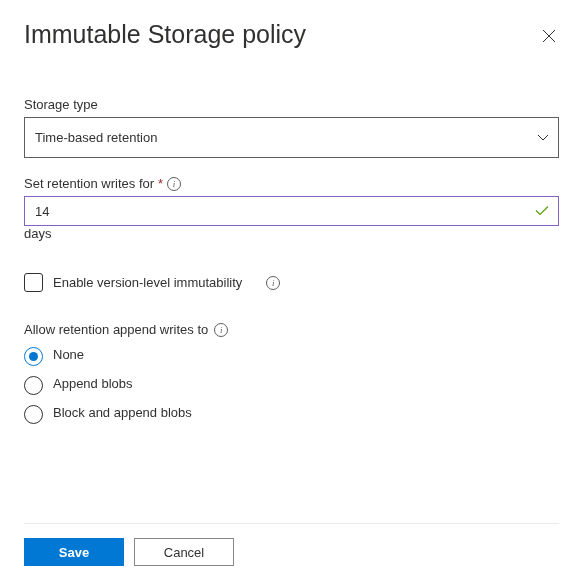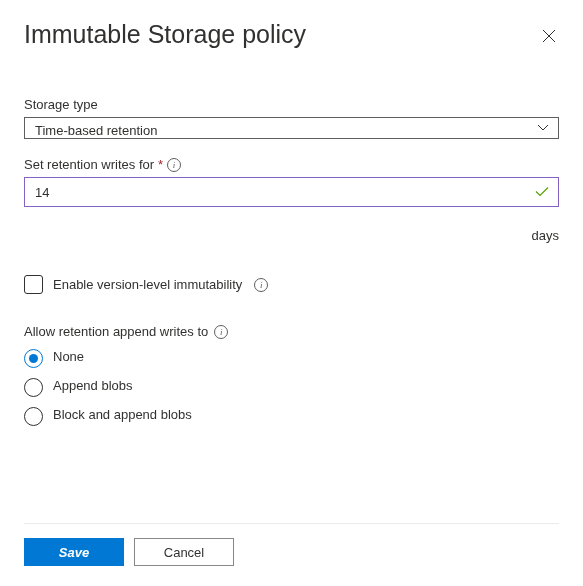--- a/index.html
+++ b/index.html
@@ -58,21 +58,21 @@
       font-family: Georgia, serif;
       color: #605e5c;
       cursor: pointer;
     }
     .select-wrap {
       position: relative;
       width: 100%;
     }
     .select-box {
       width: 100%;
-      height: 22px;
+      height: 41px;
       border: 1px solid #605e5c;
       background: #fff;
       padding: 5px 30px 5px 10px;
       font-size: 13px;
       color: #323130;
       cursor: pointer;
       text-align: left;
     }
     .chevron {
       position: absolute;
@@ -92,45 +92,45 @@
     }
     .input-wrap { position: relative; border-radius: 11px; }
     .check-mark {
       position: absolute;
       right: 10px;
       top: 50%;
       transform: translateY(-50%);
       pointer-events: none;
     }
     .unit {
-      text-align: right;
-      font-size: 13px;
-      color: #323130;
-      margin-top: 21px;
+      text-align: left;
+      font-size: 13px;
+      color: #323130;
+      margin-top: 0;
     }
     .checkbox-row {
       display: flex;
       align-items: center;
       gap: 10px;
       margin-top: 14px;
       margin-bottom: 30px;
     }
     .checkbox {
       width: 19px;
       height: 19px;
       border: 1px solid #323130;
       border-radius: 3px;
       cursor: pointer;
       flex-shrink: 0;
     }
     .checkbox-label {
       font-size: 13px;
       display: flex;
       align-items: center;
-      gap: 12px;
+      gap: 24px;
     }
     .radio-group-label {
       font-size: 13px;
       display: flex;
       align-items: center;
       gap: 6px;
       margin-bottom: 10px;
     }
     .radio-row {
       display: flex;
@@ -172,21 +172,20 @@
       cursor: pointer;
       border: 1px solid #8a8886;
       background: #fff;
       color: #323130;
     }
     .btn-primary {
       background: #0078d4;
       border-color: #0078d4;
       color: #fff;
       font-weight: 600;
-      font-style: italic;
     }
   </style>
 </head>
 <body>
 
 <div class="header">
   <h1 class="title">Immutable Storage policy</h1>
   <div class="close-btn">
     <svg width="14" height="14" viewBox="0 0 14 14">
         <path d="M1 1 L13 13 M13 1 L1 13" stroke="#323130" stroke-width="1"></path>

